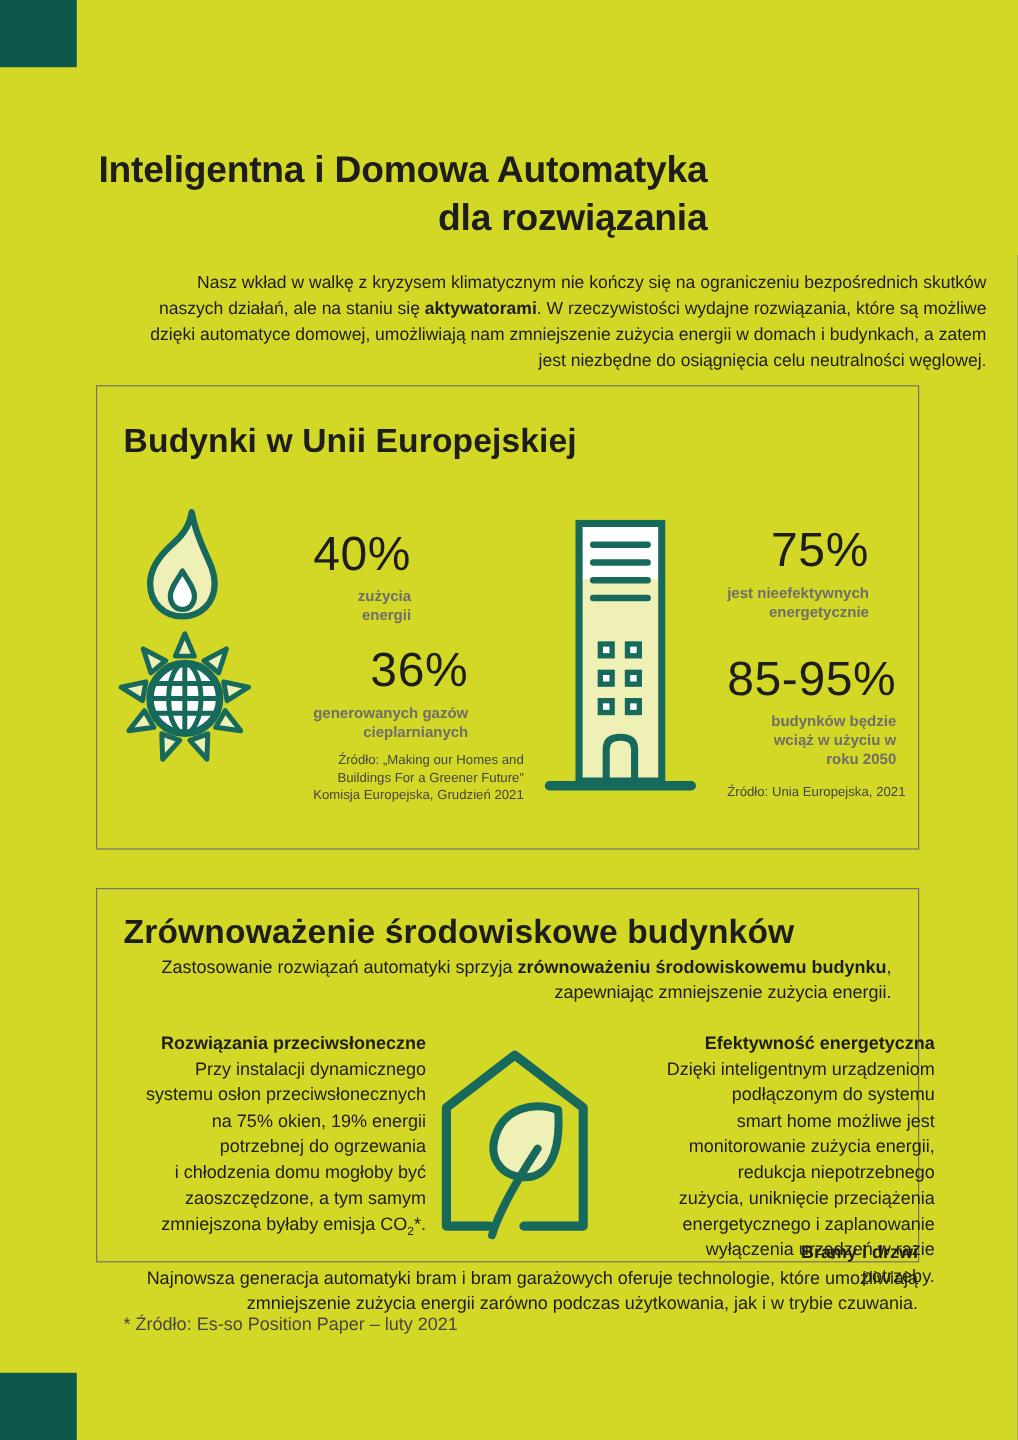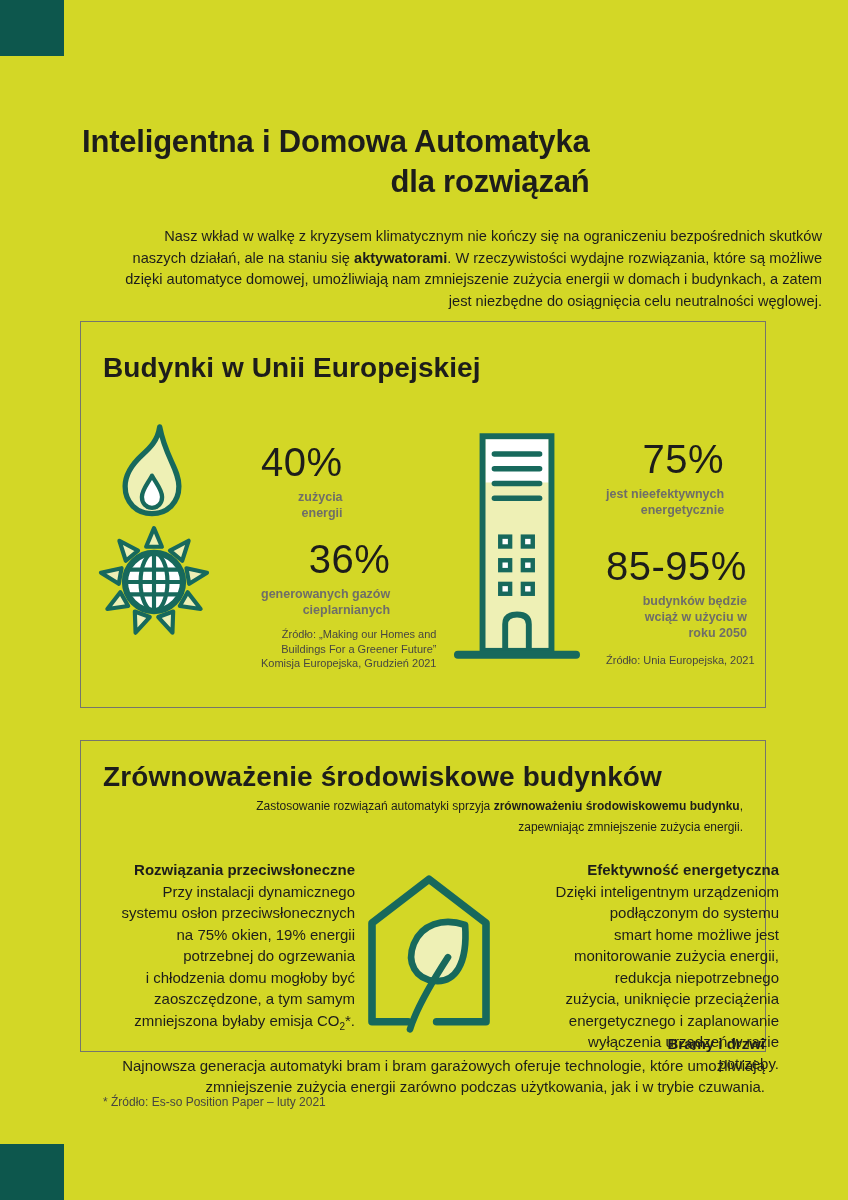--- a/index.html
+++ b/index.html
@@ -73,21 +73,21 @@
   }
   .source{
     position:absolute;font-size:11px;line-height:14.5px;color:var(--gray-src);
     white-space:pre-line;
   }
   .source-left{left:180px;top:305px;}
   .source-right{left:525px;top:331px;}
 
   p.b2-intro{
     position:absolute;left:22px;top:55px;margin:0;width:640px;
-    font-size:12px;line-height:21px;color:var(--ink);white-space:pre-line;
+    font-size:15px;line-height:21px;color:var(--ink);white-space:pre-line;
   }
   p.b2-intro b{font-weight:700;}
 
   .col{position:absolute;top:118px;}
   .col-left{left:22px;width:252px;}
   .col-right{left:458px;width:240px;}
   .col h3,.gates h3{
     margin:0;font-size:15px;line-height:21.5px;font-weight:700;color:var(--ink);
   }
   .col p{
@@ -95,39 +95,39 @@
     white-space:pre-line;
   }
   .col p sub{font-size:10px;line-height:0;}
 
   .gates{position:absolute;left:22px;top:292px;width:662px;}
   .gates p{
     margin:0;font-size:15px;line-height:21.5px;color:var(--ink);white-space:pre-line;
   }
   .footnote{
     position:absolute;left:22px;top:354px;
-    font-size:12px;color:var(--gray-src);
+    font-size:15px;color:var(--gray-src);
   }
 
   
   .st{stroke:var(--teal);fill:none;}
   .st-pale{stroke:var(--teal);fill:var(--pale);}
   .st-white{stroke:var(--teal);fill:#ffffff;}
   .f-pale{fill:var(--pale);stroke:none;}
   .f-white{fill:#ffffff;stroke:none;}
 </style>
 </head>
 <body>
 
 <div class="page">
 
   <div class="corner corner-top"></div>
   <div class="corner corner-bottom"></div>
 
-  <h1 class="title"><span>Inteligentna i Domowa Automatyka</span><br><span>dla rozwiązań</span></h1>
+  <h1 class="title"><span>Inteligentna i Domowa Automatyka</span><br><span>dla rozwiązania</span></h1>
 
   <p class="intro"><span>Nasz wkład w walkę z kryzysem klimatycznym nie kończy się na ograniczeniu bezpośrednich skutków
 naszych działań, ale na staniu się </span><b>aktywatorami</b><span>. W rzeczywistości wydajne rozwiązania, które są możliwe
 dzięki automatyce domowej, umożliwiają nam zmniejszenie zużycia energii w domach i budynkach, a zatem
 jest niezbędne do osiągnięcia celu neutralności węglowej.</span></p>
 
   <section class="box box1">
     <h2>Budynki w Unii Europejskiej</h2>
 
     <svg class="icon flame-icon" viewBox="0 0 80 100">

